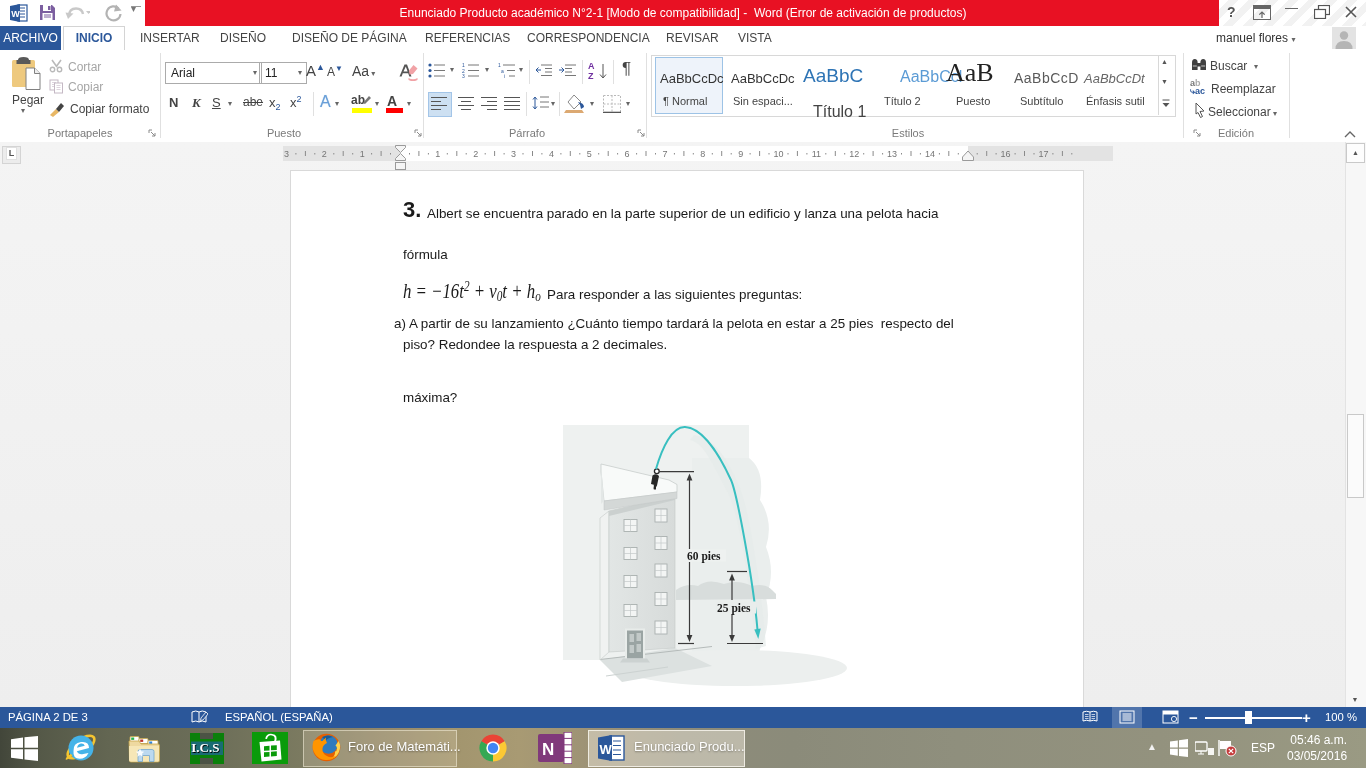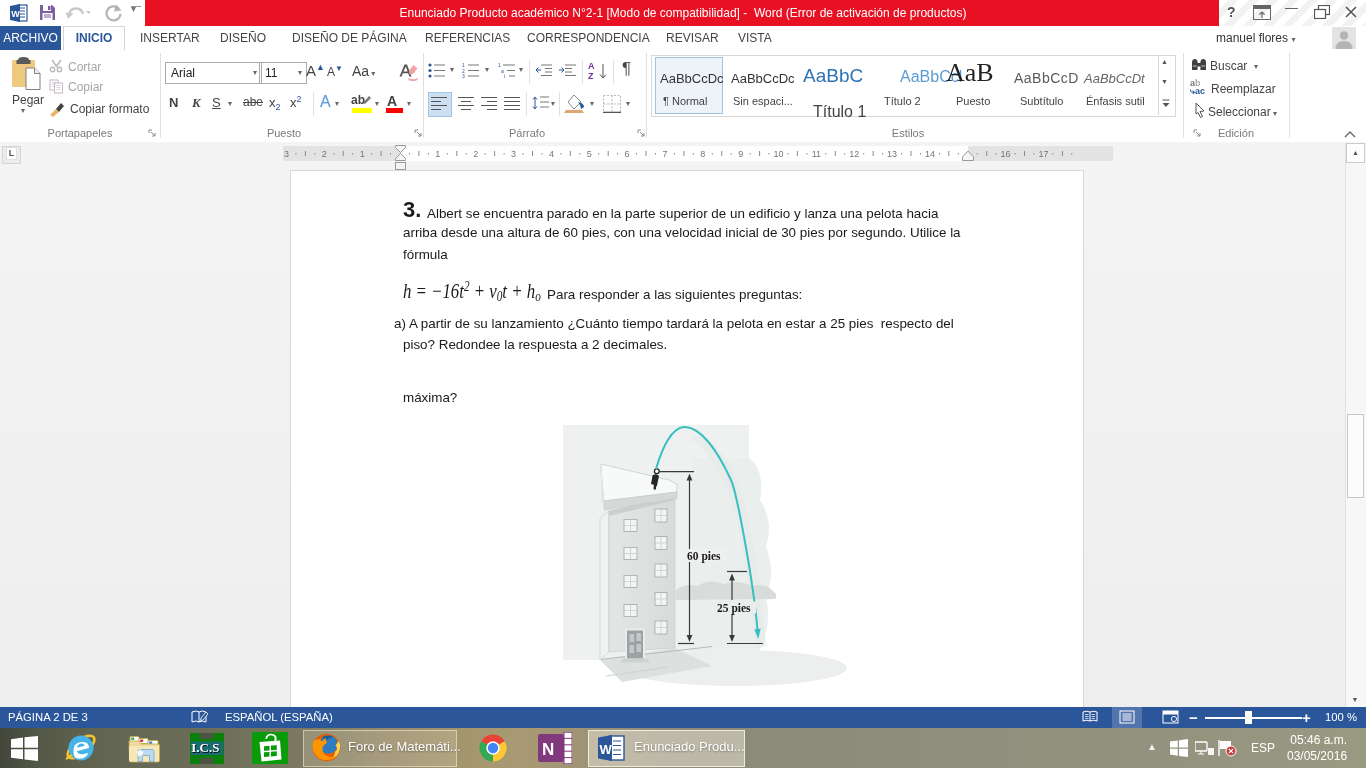--- a/index.html
+++ b/index.html
@@ -389,21 +389,20 @@
   <path d="M3.5 .5 h10 v2 l-5 5 -5 -5 z" fill="#f5f5f5" stroke="#9a9a9a"></path>
   <path d="M3.5 15.5 h10 v-2 l-5 -5 -5 5 z" fill="#f5f5f5" stroke="#9a9a9a"></path>
   <rect x="3.5" y="17.5" width="10" height="7" fill="#f5f5f5" stroke="#9a9a9a"></rect>
  </svg>
  <svg class="abs" style="left:960px;top:8px;" width="16" height="11" viewBox="0 0 16 11">
   <path d="M2.5 10.5 h11 v-3.5 l-5.5 -6 -5.5 6 z" fill="#f5f5f5" stroke="#9a9a9a"></path>
  </svg>
 
  <div class="abs" style="left:403px;top:55px;font-size:22px;font-weight:bold;color:#1a1a1a;">3.</div>
  <div class="abs txt" style="left:427px;top:64px;">Albert se encuentra parado en la parte superior de un edificio y lanza una pelota hacia</div>
- <div class="abs txt" style="left:403px;top:83px;">arriba desde una altura de 60 pies, con una velocidad inicial de 30 pies por segundo. Utilice la</div>
  <div class="abs txt" style="left:403px;top:105px;">fórmula</div>
  <div class="abs" style="left:403px;top:137px;font-family:'Liberation Serif',serif;font-style:italic;font-size:21px;color:#1a1a1a;white-space:nowrap;transform:scaleX(.8);transform-origin:left top;">h = −16t<span style="font-size:14px;position:relative;top:-7px;">2</span> + v<span style="font-size:14px;position:relative;top:3px;">0</span>t + h<span style="font-size:14px;position:relative;top:3px;">o</span></div>
  <div class="abs txt" style="left:547px;top:145px;">Para responder a las siguientes preguntas:</div>
  <div class="abs txt" style="left:394px;top:174px;">a) A partir de su lanzamiento ¿Cuánto tiempo tardará la pelota en estar a 25 pies &nbsp;respecto del</div>
  <div class="abs txt" style="left:403px;top:195px;">piso? Redondee la respuesta a 2 decimales.</div>
  <div class="abs txt" style="left:403px;top:248px;">máxima?</div>
 
  <svg class="abs" id="illus" style="left:560px;top:276px;" width="310" height="280" viewBox="0 0 310 280">
   <defs>
    <linearGradient id="bface" x1="0" y1="0" x2="1" y2="0">

